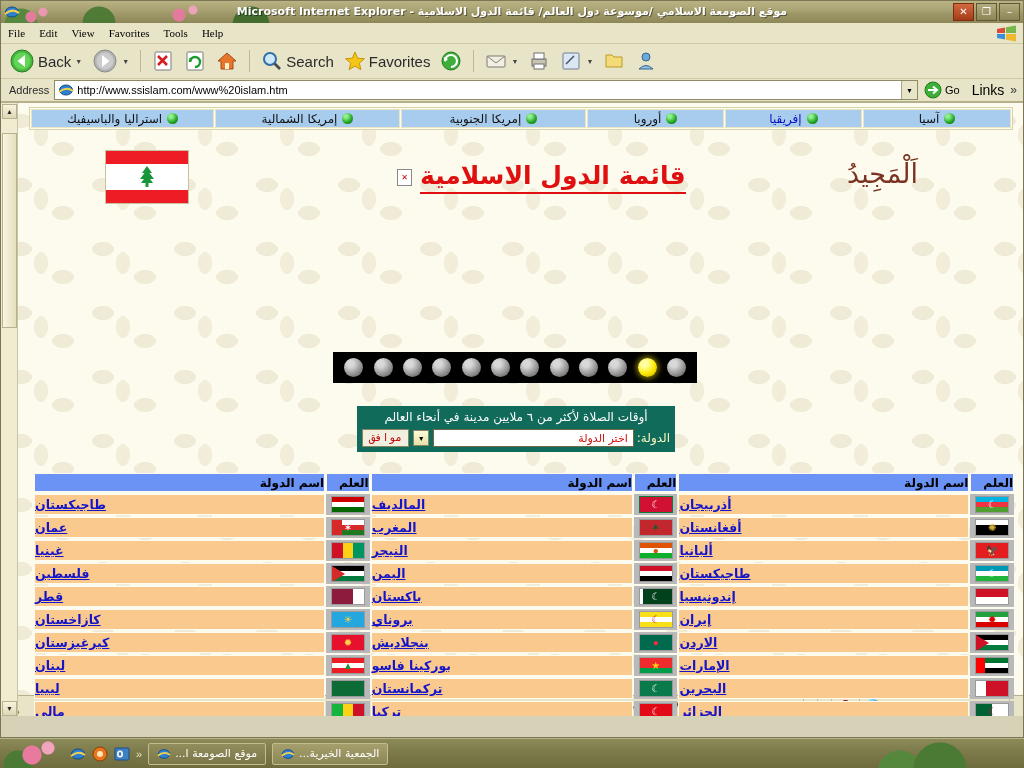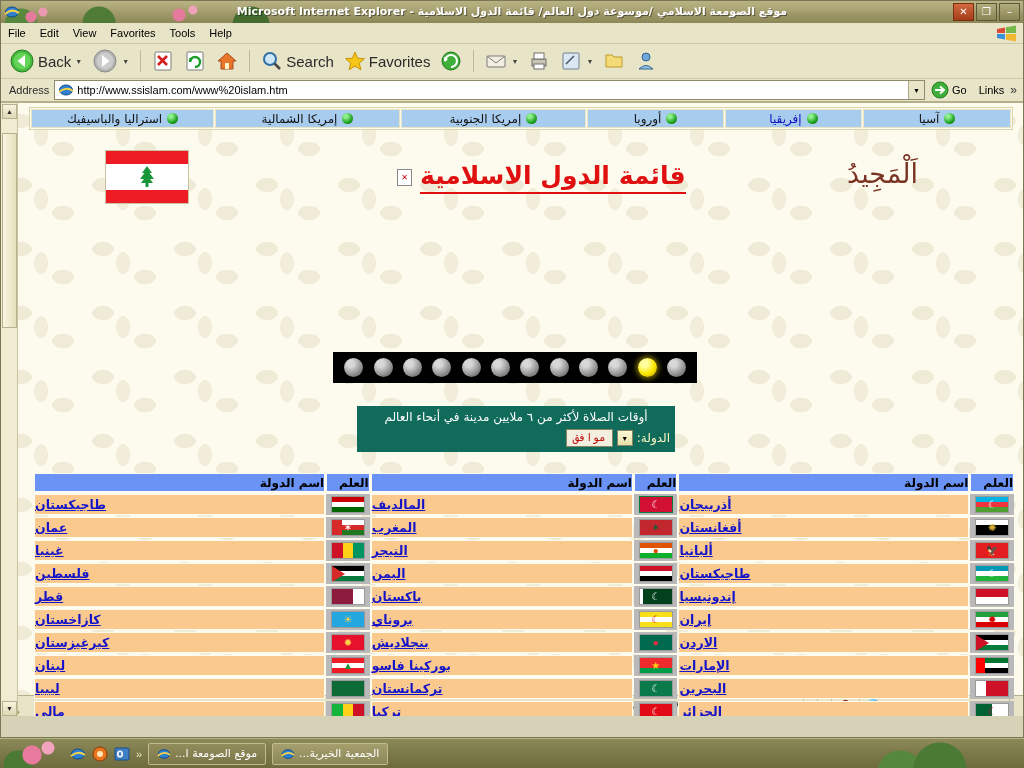--- a/index.html
+++ b/index.html
@@ -67,21 +67,21 @@
   
   .menubar {
     height: 21px; background: #e8e4c8;
     display: flex; align-items: center;
     direction: ltr;
     border-bottom: 1px solid #cfcaa6;
     position: relative;
   }
   .menu-item {
     padding: 2px 7px; font-size: 11px; color: #000;
-    font-family: Liberation Sans, sans-serif;
+    font-family: Liberation Serif, serif;
   }
   .menu-flag {
     position: absolute; right: 4px; top: 2px; width: 24px; height: 17px;
   }
 
   
   .toolbar {
     height: 35px; background: #e8e4c8;
     display: flex; align-items: center; direction: ltr;
     border-bottom: 1px solid #cfcaa6; padding-left: 4px; gap: 2px;
@@ -103,21 +103,21 @@
     position: relative;
   }
   .addr-ieicon { width: 16px; height: 16px; margin: 0 3px; flex: none; }
   .addr-url { font-size: 11px; color: #000; white-space: nowrap; font-family: "Liberation Sans", sans-serif; }
   .addr-drop {
     width: 16px; height: 18px; margin-left: auto; background: #e8e4c8;
     border-left: 1px solid #a9a482; display: flex; align-items: center; justify-content: center;
     font-size: 7px;
   }
   .go-btn { display: flex; align-items: center; gap: 3px; padding: 0 6px; font-size: 11px; }
-  .links-btn { font-size: 11px; padding: 0 6px; }
+  .links-btn { font-size: 14px; padding: 0 6px; }
   .chev { font-size: 12px; padding-right: 4px; color: #333; }
 
   
   .viewport {
     position: relative;
     height: 614px;
     background: #fdfbee;
     overflow: hidden;
     border-top: 1px solid #b5b08c;
   }
@@ -603,20 +603,23 @@
         <span class="dot"></span>
         <span class="dot"></span>
         <span class="dot"></span>
         <span class="dot"></span>
       </div>
 
       <div class="prayerbox">
         <div class="prayer-title">أوقات الصلاة لأكثر من ٦ ملايين مدينة في أنحاء العالم</div>
         <div class="prayer-row">
           <span class="prayer-lbl">الدولة:</span>
+          <div class="prayer-select">
+            <span class="val">اختر الدولة</span>
+          </div>
           <span class="sel-arrow">▼</span>
           <button class="prayer-ok">موافق</button>
         </div>
       </div>
 
       <table class="ctable">
         <thead>
           <tr>
             <th class="th-flag col-flag">العلم</th>
             <th class="th-name col-name-wide">اسم الدولة</th>

